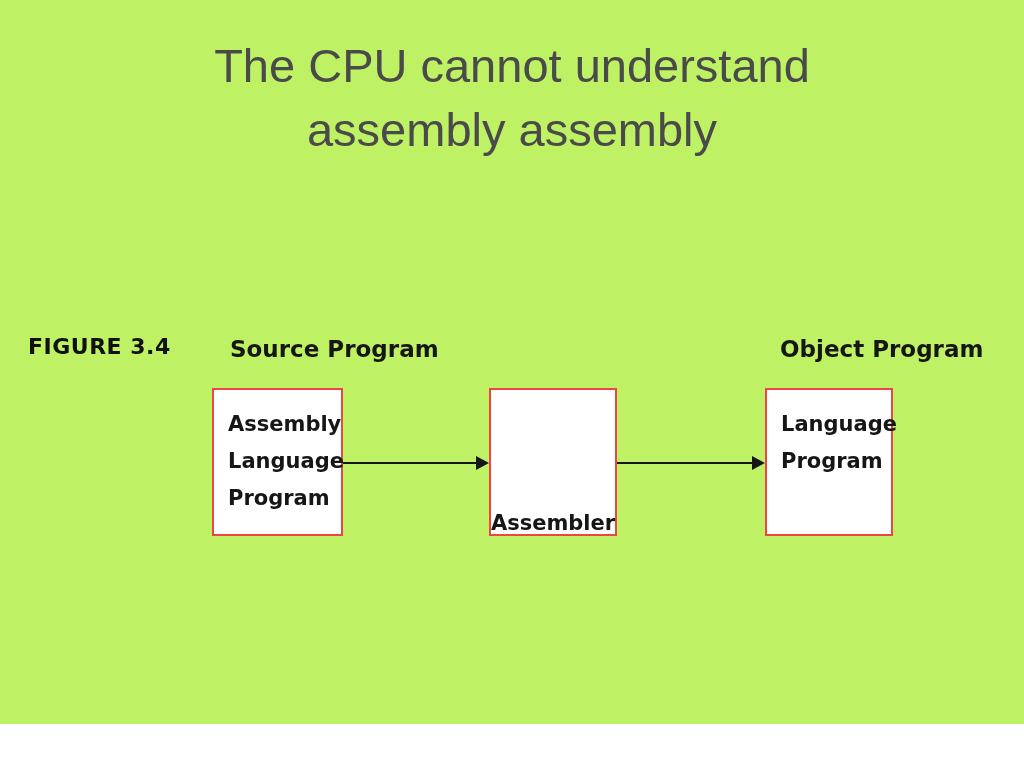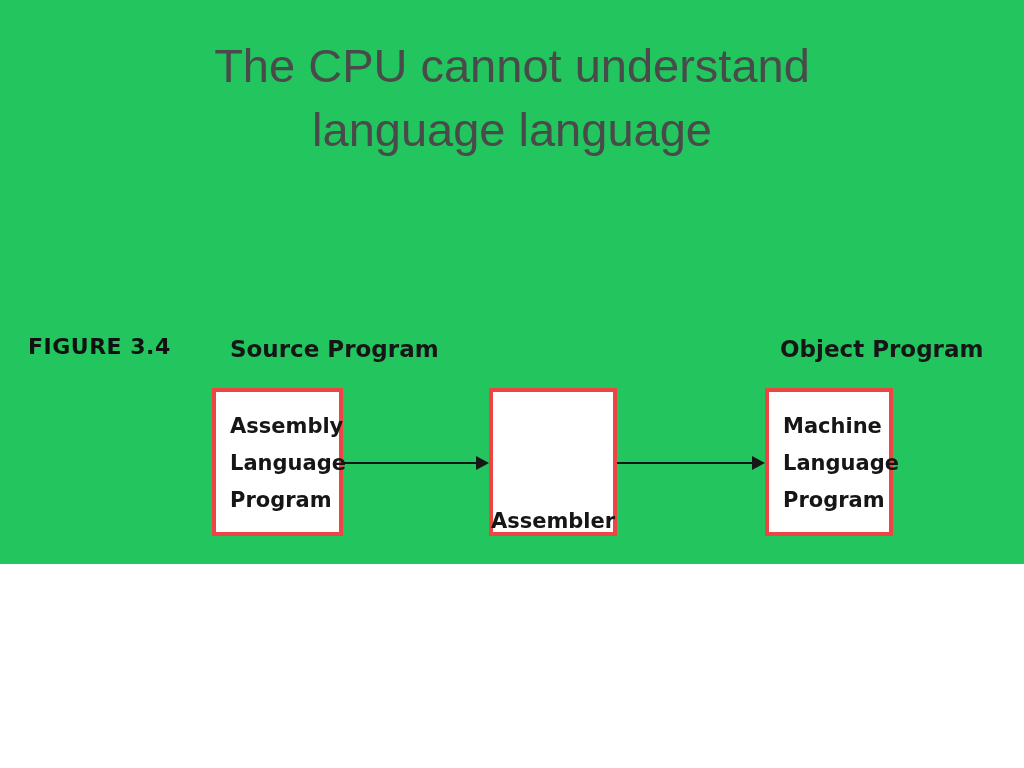--- a/index.html
+++ b/index.html
@@ -3,22 +3,22 @@
 <meta charset="utf-8">
 <style>
   html, body {
     margin: 0;
     padding: 0;
     background: #ffffff;
   }
   .slide {
     position: relative;
     width: 1024px;
-    height: 564px;
-    background: #22c55e;
+    height: 724px;
+    background: #bef264;
     overflow: hidden;
     font-family: "Liberation Sans", sans-serif;
   }
 
   
   .slide-title {
     position: absolute;
     top: 34px;
     left: 0;
     width: 100%;
@@ -51,21 +51,21 @@
     margin-left: 16px;
   }
   .col-label.source { left: 214px; }
   .col-label.object { left: 764px; text-align: right; }
 
   
   .diagram-box {
     position: absolute;
     top: 388px;
     height: 148px;
-    border: 4px solid #ef4444;
+    border: 2px solid #ef4444;
     background: #ffffff;
     box-sizing: border-box;
     color: #161616;
     font-family: "DejaVu Sans", sans-serif;
   }
   .box-assembly { left: 212px; width: 131px; }
   .box-assembler { left: 489px; width: 128px; }
   .box-machine { left: 765px; width: 128px; }
 
   .box-lines {
@@ -96,21 +96,21 @@
   .arrow-1 { left: 343px; width: 146px; }
   .arrow-2 { left: 617px; width: 148px; }
 </style>
 </head>
 <body>
 
 <div class="slide">
 
   <div class="slide-title">
     <div>The CPU cannot understand</div>
-    <div>language language</div>
+    <div>assembly assembly</div>
   </div>
 
   <div class="figure-label">FIGURE 3.4</div>
 
   <div class="col-label source">Source Program</div>
   <div class="col-label object">Object Program</div>
 
   <div class="diagram-box box-assembly">
     <div class="box-lines">
       <div class="box-line">Assembly</div>
@@ -130,19 +130,18 @@
     </div>
   </div>
 
   <svg class="flow-arrow arrow-2" viewBox="0 0 148 20">
     <line x1="0" y1="10" x2="136" y2="10" stroke="#161616" stroke-width="2"></line>
     <polygon points="135,3 148,10 135,17" fill="#161616"></polygon>
   </svg>
 
   <div class="diagram-box box-machine">
     <div class="box-lines">
-      <div class="box-line">Machine</div>
       <div class="box-line">Language</div>
       <div class="box-line">Program</div>
     </div>
   </div>
 
 </div>
 
 </body></html>

